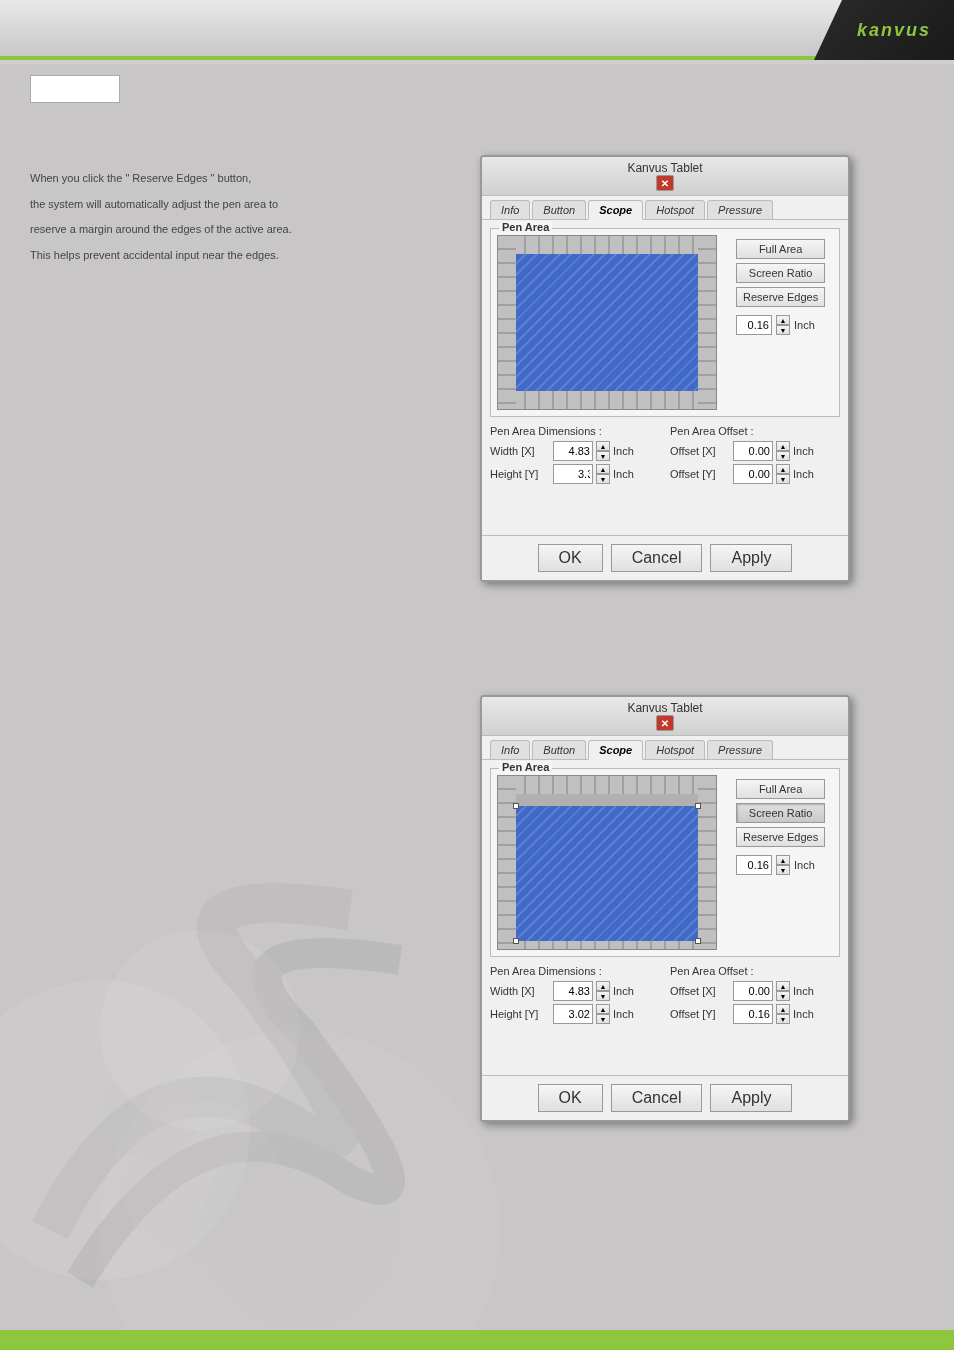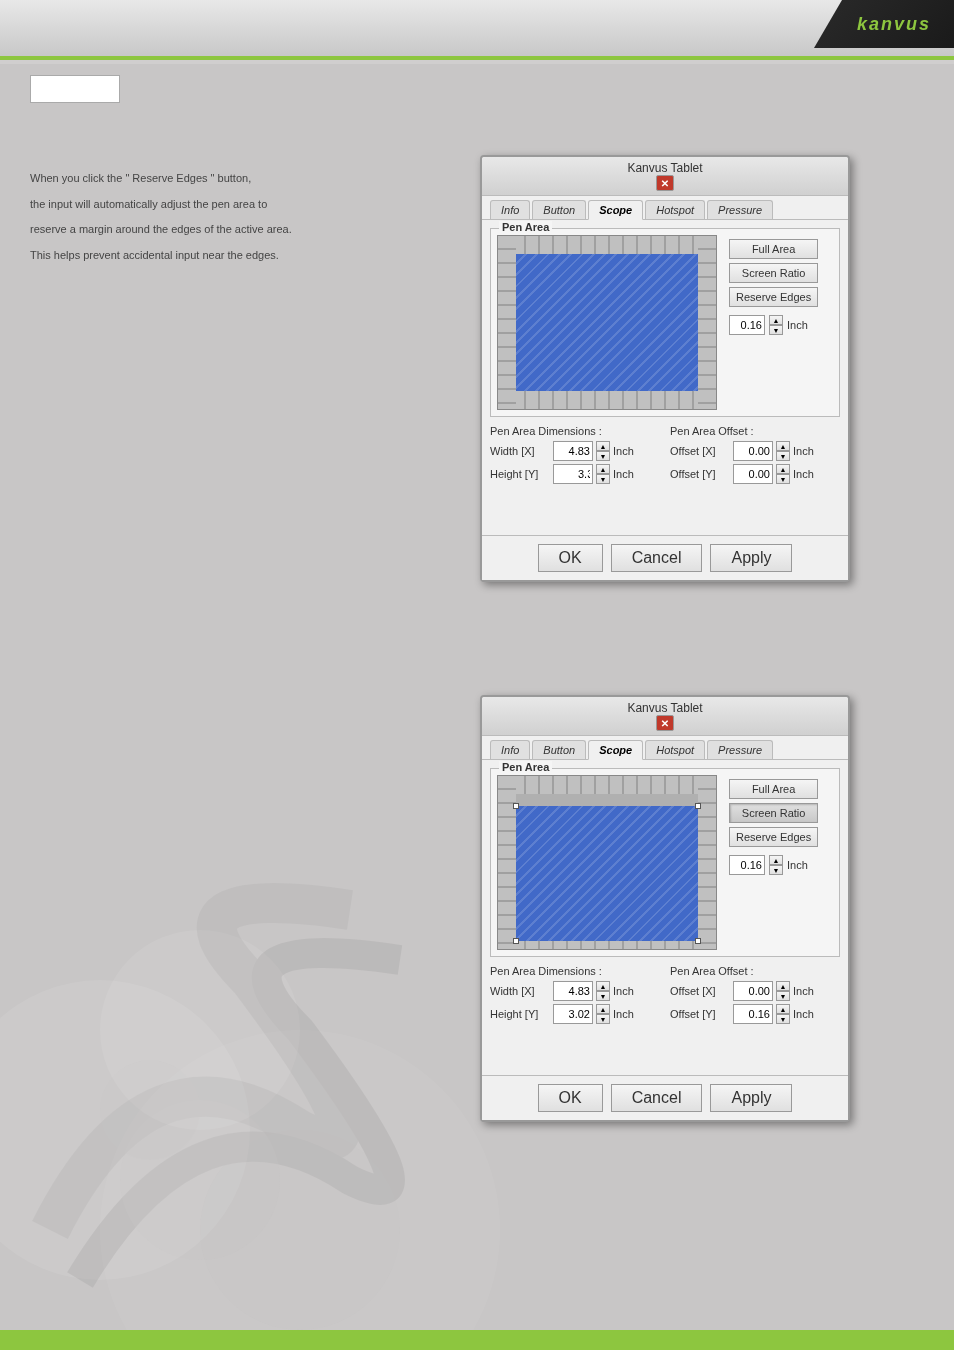--- a/index.html
+++ b/index.html
@@ -19,21 +19,21 @@
       top: 0; left: 0; right: 0;
       height: 60px;
       background: linear-gradient(to bottom, #e8e8e8, #c8c8c8);
       border-bottom: 4px solid #8dc63f;
       z-index: 10;
     }
     .kanvus-logo {
       position: absolute;
       top: 0; right: 0;
       width: 140px;
-      height: 48px;
+      height: 60px;
       background: linear-gradient(135deg, #2a2a2a 0%, #1a1a1a 100%);
       display: flex;
       align-items: center;
       justify-content: center;
       clip-path: polygon(20% 0%, 100% 0%, 100% 100%, 0% 100%);
     }
     .kanvus-logo-text {
       color: #8dc63f;
       font-size: 18px;
       font-weight: bold;
@@ -176,21 +176,21 @@
       left: 8px;
       background: #f5f5f5;
       padding: 0 3px;
       font-size: 11px;
       color: #333;
       font-weight: bold;
     }
 
     .pen-area-inner {
       display: flex;
-      gap: 12px;
+      gap: 19px;
       align-items: flex-start;
     }
 
     
     .pen-canvas {
       width: 220px;
       height: 175px;
       background: #b0b0b0;
       border: 1px solid #888;
       position: relative;
@@ -441,21 +441,21 @@
   </svg>
 </div>
 
 <div class="top-white-box"></div>
 
 <div class="left-content">
   <p class="left-text">
     When you click the <span>" Reserve Edges "</span> button,
   </p>
   <p class="left-text">
-    the input will automatically adjust the pen area to
+    the system will automatically adjust the pen area to
   </p>
   <p class="left-text">
     reserve a margin around the edges of the active area.
   </p>
   <p class="left-text">
     This helps prevent accidental input near the edges.
   </p>
 </div>
 
 <div class="dialog dialog-1">

